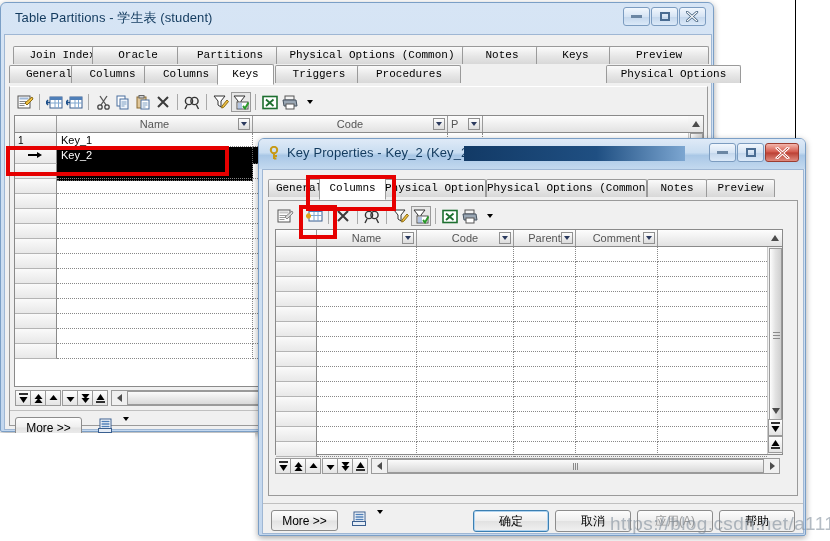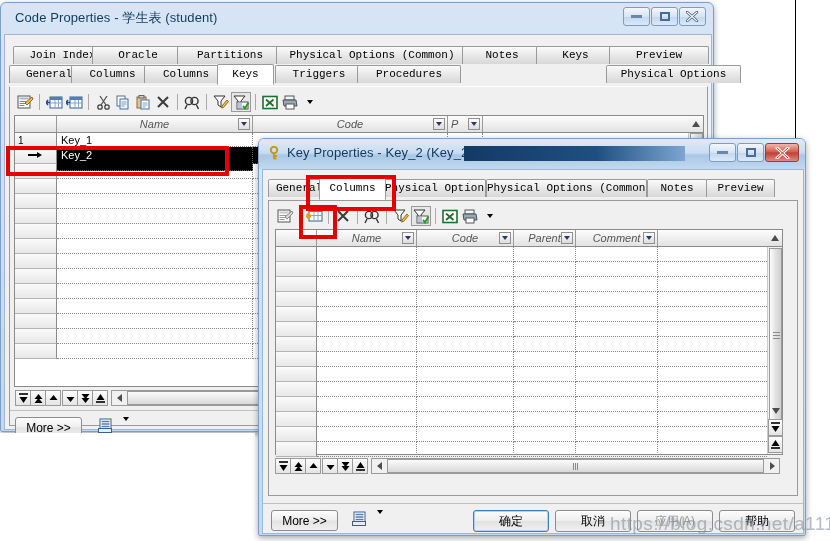--- a/index.html
+++ b/index.html
@@ -49,21 +49,21 @@
 
   
   .toolbar{position:absolute;display:flex;align-items:center;height:22px;}
   .tbtn{width:20px;height:20px;display:flex;align-items:center;justify-content:center;position:relative;}
   .tbtn.pressed{border:1px solid #9a9a9a;background:#e7e7e7;box-sizing:border-box;}
   .sep{width:1px;height:16px;background:#a9a9a9;margin:0 4px;}
 
   
   .gridwrap{position:absolute;box-sizing:border-box;background:#fff;border:1px solid #8a8a8a;}
   .ghead{display:flex;height:17px;background:linear-gradient(to bottom,#f6f6f6,#e3e3e3);
-         border-bottom:1px solid #8a8a8a;box-sizing:border-box;font-style:italic;}
+         border-bottom:1px solid #8a8a8a;box-sizing:border-box;}
   .gh{position:relative;display:flex;align-items:center;justify-content:center;
       border-right:1px solid #9a9a9a;font-size:11px;color:#555;box-sizing:border-box;
       background:linear-gradient(to bottom,#fdfdfd,#e2e2e2);}
   .gh .dd{position:absolute;right:2px;top:2px;width:12px;height:12px;
           background:linear-gradient(to bottom,#fdfdfd,#dcdcdc);border:1px solid #909090;
           box-sizing:border-box;display:flex;align-items:center;justify-content:center;}
   .caret{width:0;height:0;border-left:3px solid transparent;border-right:3px solid transparent;border-top:4px solid #2b3a5e;}
   .grow{display:flex;box-sizing:border-box;}
   .gcellhdr{border-right:1px solid #8a8a8a;border-bottom:1px solid #b4b4b4;
             background:linear-gradient(to bottom,#fafafa,#e8e8e8);box-sizing:border-box;
@@ -108,21 +108,21 @@
     letter-spacing:.4px;pointer-events:none;
   }
   .edgeline{position:absolute;background:#000;}
 </style>
 </head>
 <body>
 
 <div class="win win-frame" style="left:0px;top:2px;width:714px;height:430px;">
 
   <div class="titlebar">
-    <div class="title-text">Code Properties - 学生表 (student)</div>
+    <div class="title-text">Table Partitions - 学生表 (student)</div>
     <div class="wbtns" style="right:7px;">
       <div class="wbtn">
           <span class="min-bar"></span>
         </div>
       <div class="wbtn">
           <span class="max-box"></span>
         </div>
       <div class="wbtn">
         <svg width="13" height="11" viewBox="0 0 13 11">
           <path d="M1 1 L11 10 M11 1 L1 10" stroke="#30506f" stroke-width="2.4" fill="none" stroke-linecap="round"></path>
@@ -288,21 +288,21 @@
               </div>
               <div class="gcell" style="width: 195px; height: 14px;"></div>
               <div class="gcell" style="width: 35px; height: 14px;"></div>
               <div class="gcell" style="flex: 1 1 0%; height: 14px; border-right: none;"></div>
               <div style="width: 15px; height: 14px;"></div>
             </div>
             <div class="grow" style="height: 17px;">
               <div class="gcellhdr" style="width: 42px; height: 17px;"><svg width="16" height="10" viewBox="0 0 16 10" style="margin:3px 0 0 10px">
                   <path d="M0 4h9V2l5 3-5 3V6H0z" fill="#000"></path>
                 </svg></div>
-              <div class="gcell" style="width: 196px; height: 24px; background: rgb(0, 0, 0); border-bottom: 1px dotted rgb(102, 102, 102); border-right: 1px dotted rgb(102, 102, 102);">
+              <div class="gcell" style="width: 196px; height: 34px; background: rgb(0, 0, 0); border-bottom: 1px dotted rgb(102, 102, 102); border-right: 1px dotted rgb(102, 102, 102);">
                 <span style="font-size: 11px; padding-left: 4px; line-height: 17px; display: block; color: rgb(255, 255, 255);">Key_2</span>
               </div>
               <div class="gcell" style="width: 195px; height: 17px; background: rgb(0, 0, 0); border-bottom: 1px dotted rgb(102, 102, 102); border-right: 1px dotted rgb(102, 102, 102);"></div>
               <div class="gcell" style="width: 35px; height: 17px; background: rgb(0, 0, 0); border-bottom: 1px dotted rgb(102, 102, 102); border-right: 1px dotted rgb(102, 102, 102);"></div>
               <div class="gcell" style="flex: 1 1 0%; height: 17px; border-right: none; background: rgb(0, 0, 0);"></div>
               <div style="width: 15px; height: 17px;"></div>
             </div>
             <div class="grow" style="height: 15px;">
               <div class="gcellhdr" style="width: 42px; height: 15px;"></div>
               <div class="gcell" style="width: 196px; height: 15px;"></div>

